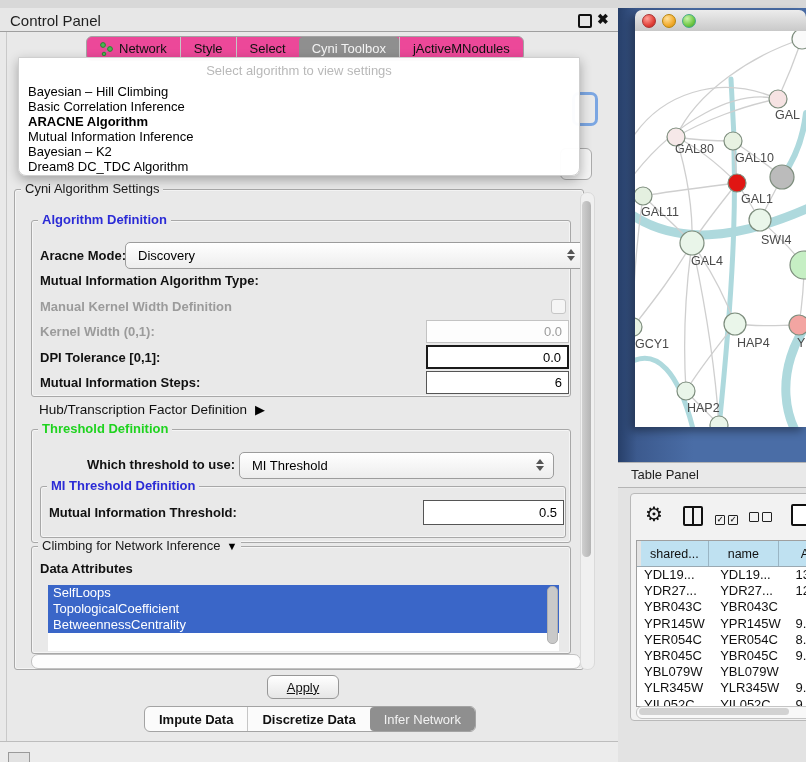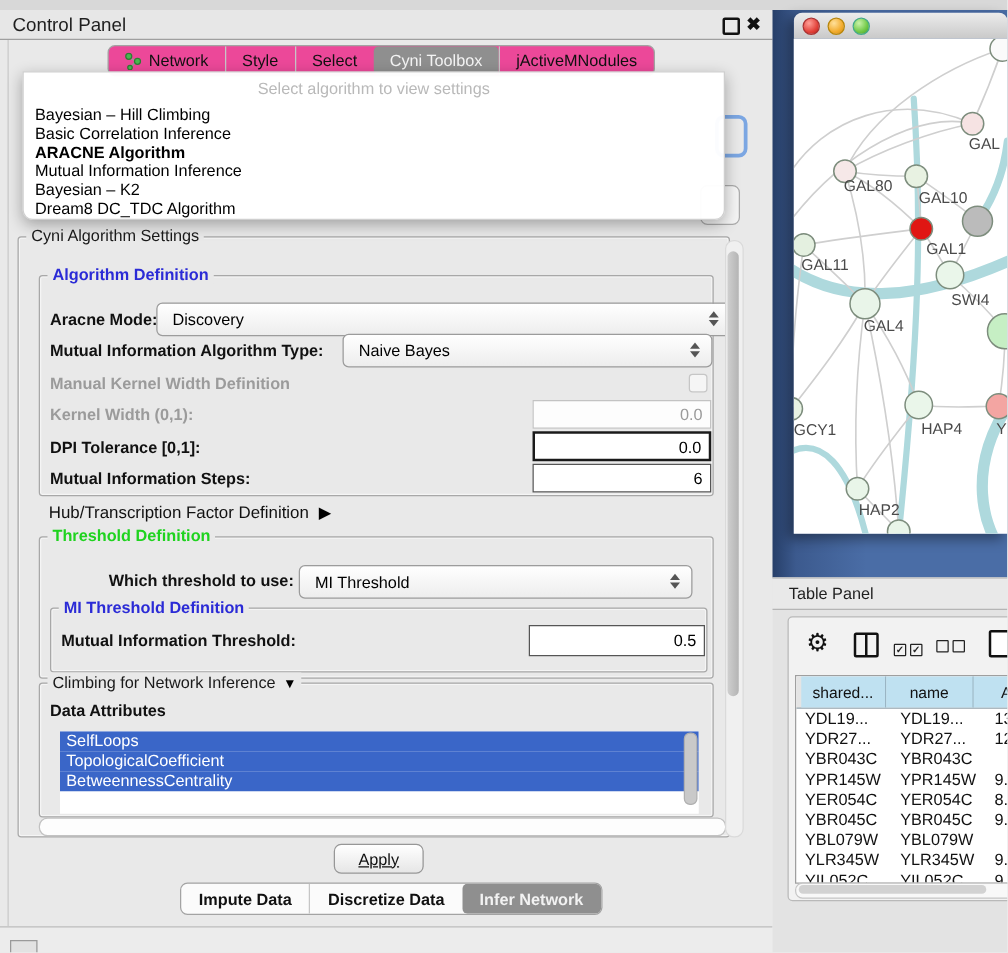--- a/index.html
+++ b/index.html
@@ -65,21 +65,21 @@
   .hscroll{position:absolute;left:16px;top:464px;width:548px;height:13px;background:#fdfdfd;border:1px solid #c2c2c2;border-radius:7px;}
   
   .vscroll{position:absolute;left:580px;top:184px;width:13px;height:476px;background:#f0f0f0;border:1px solid #dadada;border-radius:7px;}
   .vscroll .thumb{position:absolute;left:1px;top:8px;width:9px;height:356px;background:linear-gradient(90deg,#cfcfcf,#b4b4b4);border-radius:5px;}
   
   .apply-btn{position:absolute;left:267px;top:667px;width:72px;height:24px;background:linear-gradient(#ffffff,#e6e6e6);
     border:1px solid #979797;border-radius:6px;font-family:"Liberation Sans",sans-serif;font-size:13px;color:#111;cursor:pointer;text-decoration:underline;}
   .btabs{position:absolute;left:144px;top:698px;height:24px;display:flex;background:#fbfbfb;border:1px solid #a3a3a3;border-radius:6px;overflow:hidden;}
   .btab{display:flex;align-items:center;padding:0 14px;font-size:13px;font-weight:bold;color:#111;border-left:1px solid #c6c6c6;cursor:pointer;white-space:nowrap;}
   .btab:first-child{border-left:none;}
-  .btab.selected{background:#8f8f8f;color:#f2f2f2;font-weight:bold;border-left:none;border-radius:4px;text-align:center;}
+  .btab.selected{background:#8f8f8f;color:#f2f2f2;font-weight:normal;border-left:none;border-radius:4px;text-align:center;}
   .mini-dock{position:absolute;left:8px;top:752px;width:20px;height:12px;background:#e2e2e2;border:1px solid #9a9a9a;}
   
   .desktop{position:absolute;left:618px;top:8px;width:188px;height:454px;background:linear-gradient(90deg,#273f69 0%,#3c5a8e 10%,#4a6da6 40%,#4a6da6 100%);}
   .netwin{position:absolute;left:17px;top:2px;width:171px;height:417px;border-radius:7px 7px 0 0;box-shadow:-4px 4px 10px rgba(0,0,0,0.4);}
   .net-titlebar{position:absolute;left:0;top:0;width:100%;height:21px;background:linear-gradient(#ececec,#c9c9c9);border-bottom:1px solid #9b9b9b;border-radius:7px 7px 0 0;}
   .tl{position:absolute;top:4px;width:12px;height:12px;border-radius:50%;cursor:pointer;}
   .tl.red{left:7px;background:radial-gradient(circle at 35% 30%,#ff9f97,#e2423a 60%,#b5201a);border:1px solid #a33;}
   .tl.yellow{left:27px;background:radial-gradient(circle at 35% 30%,#ffe09a,#f2ab2d 60%,#cf8a12);border:1px solid #b8860b;}
   .tl.green{left:47px;background:radial-gradient(circle at 35% 30%,#c9f3a9,#6fc845 60%,#47982a);border:1px solid #4a8;}
   .net-canvas{position:absolute;left:0;top:21px;width:171px;height:396px;background:#fff;overflow:hidden;}
@@ -171,27 +171,20 @@
         <span class="group-label blue">Algorithm Definition</span>
         <span class="lbl" style="left:8px;top:27px;">Aracne Mode:</span>
         <div class="combo" style="left:78px;top:21px;width:458px;margin-left:15px;">
           <span class="ctext">Discovery</span>
           <span class="spin">
               <i class="up"></i>
               <i class="dn"></i>
             </span>
         </div>
         <span class="lbl" style="left:8px;top:52px;">Mutual Information Algorithm Type:</span>
-        <div class="combo" style="left:242px;top:46px;width:294px;">
-          <span class="ctext">Naive Bayes</span>
-          <span class="spin">
-              <i class="up"></i>
-              <i class="dn"></i>
-            </span>
-        </div>
         <span class="lbl disabled" style="left:8px;top:78px;">Manual Kernel Width Definition</span>
         <div class="checkbox" style="left:519px;top:78px;"></div>
         <span class="lbl disabled" style="left:8px;top:103px;">Kernel Width (0,1):</span>
         <input class="field dim" style="left: 394px; top: 99px; width: 143px;" value="0.0">
         <span class="lbl" style="left:8px;top:129px;">DPI Tolerance [0,1]:</span>
         <input class="field strong" style="left: 394px; top: 124px; width: 143px; height: 24px;" value="0.0">
         <span class="lbl" style="left:8px;top:154px;">Mutual Information Steps:</span>
         <input class="field" style="left: 394px; top: 150px; width: 143px;" value="6">
       </div>
 

